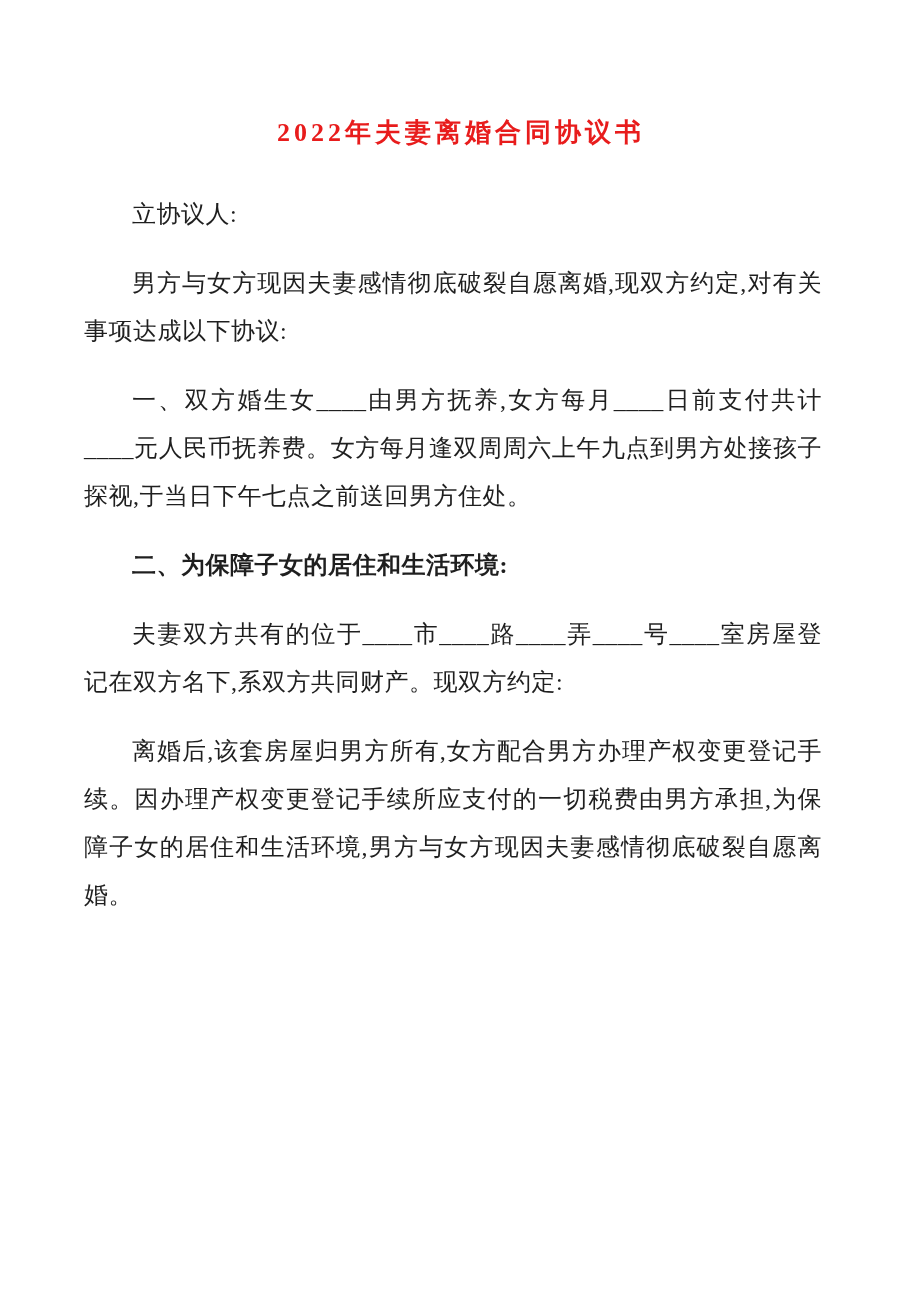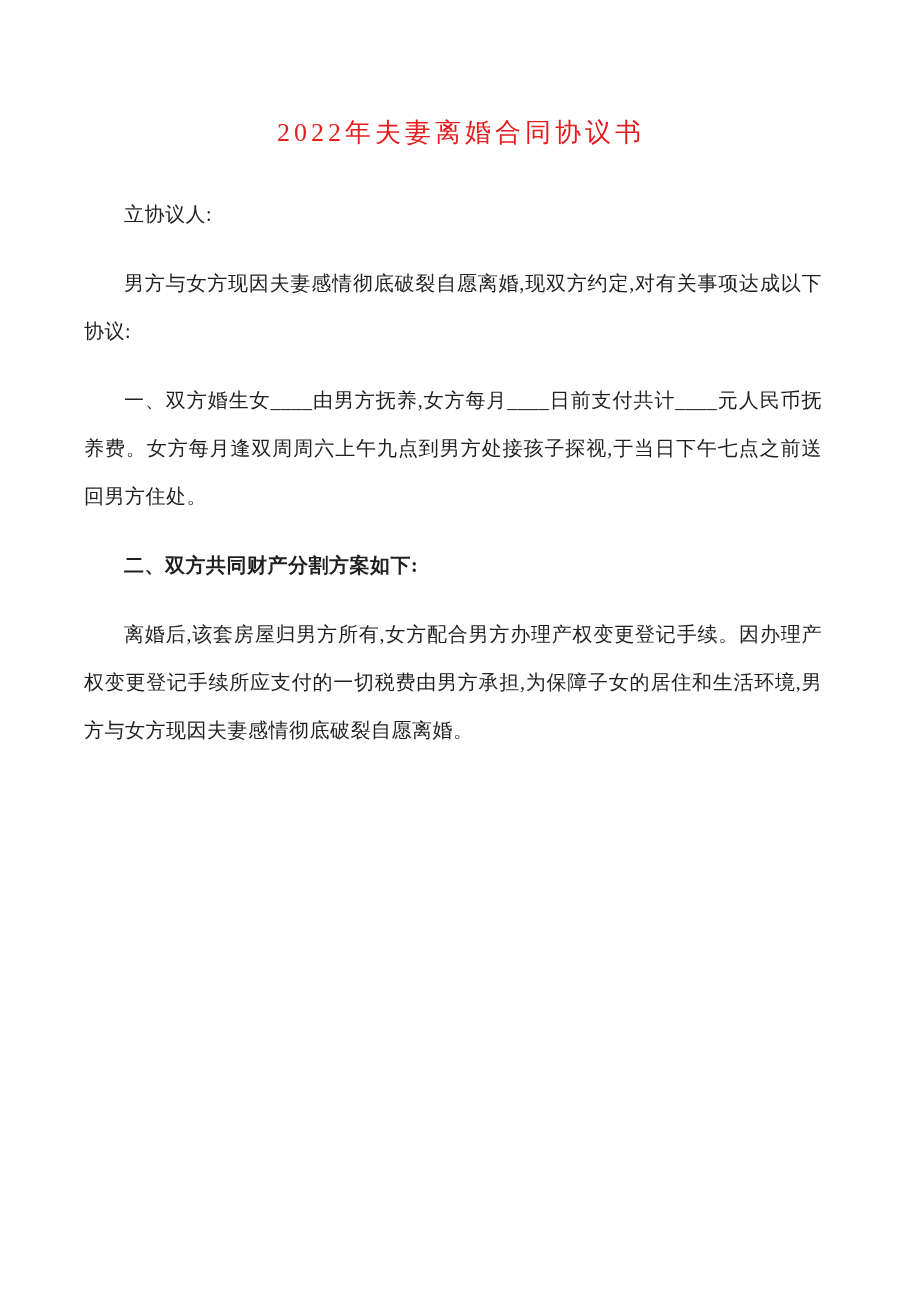--- a/index.html
+++ b/index.html
@@ -15,28 +15,28 @@
     width: 920px;
     height: 1302px;
     padding: 115px 82px 40px 84px;
     overflow: hidden;
     background: #ffffff;
   }
   .doc-title {
     margin: 0 0 39px 0;
     font-size: 26px;
     line-height: 36px;
-    font-weight: normal;
+    font-weight: bold;
     text-align: center;
     letter-spacing: 4px;
     color: #e81c1c;
   }
   .para {
     margin: 0 16px 21px 0;
-    font-size: 20px;
+    font-size: 24px;
     line-height: 48px;
     text-align: justify;
     text-indent: 2em;
     letter-spacing: 0.5px;
   }
   .para.bold { font-weight: bold; }
 </style>
 </head>
 <body>
 
@@ -44,18 +44,19 @@
   <h1 class="doc-title" style="color: rgb(232, 28, 28);">2022年夫妻离婚合同协议书</h1>
 
   <p class="para">立协议人:</p>
 
 
 
   <p class="para">男方与女方现因夫妻感情彻底破裂自愿离婚,现双方约定,对有关事项达成以下协议:</p>
 
   <p class="para">一、双方婚生女____由男方抚养,女方每月____日前支付共计____元人民币抚养费。女方每月逢双周周六上午九点到男方处接孩子探视,于当日下午七点之前送回男方住处。</p>
 
-  <p class="para bold">二、双方共同财产分割方案如下:</p>
+  <p class="para bold">二、为保障子女的居住和生活环境:</p>
 
+  <p class="para">夫妻双方共有的位于____市____路____弄____号____室房屋登记在双方名下,系双方共同财产。现双方约定:</p>
 
   <p class="para">离婚后,该套房屋归男方所有,女方配合男方办理产权变更登记手续。因办理产权变更登记手续所应支付的一切税费由男方承担,为保障子女的居住和生活环境,男方与女方现因夫妻感情彻底破裂自愿离婚。</p>
 
 </div>
 
 </body></html>

